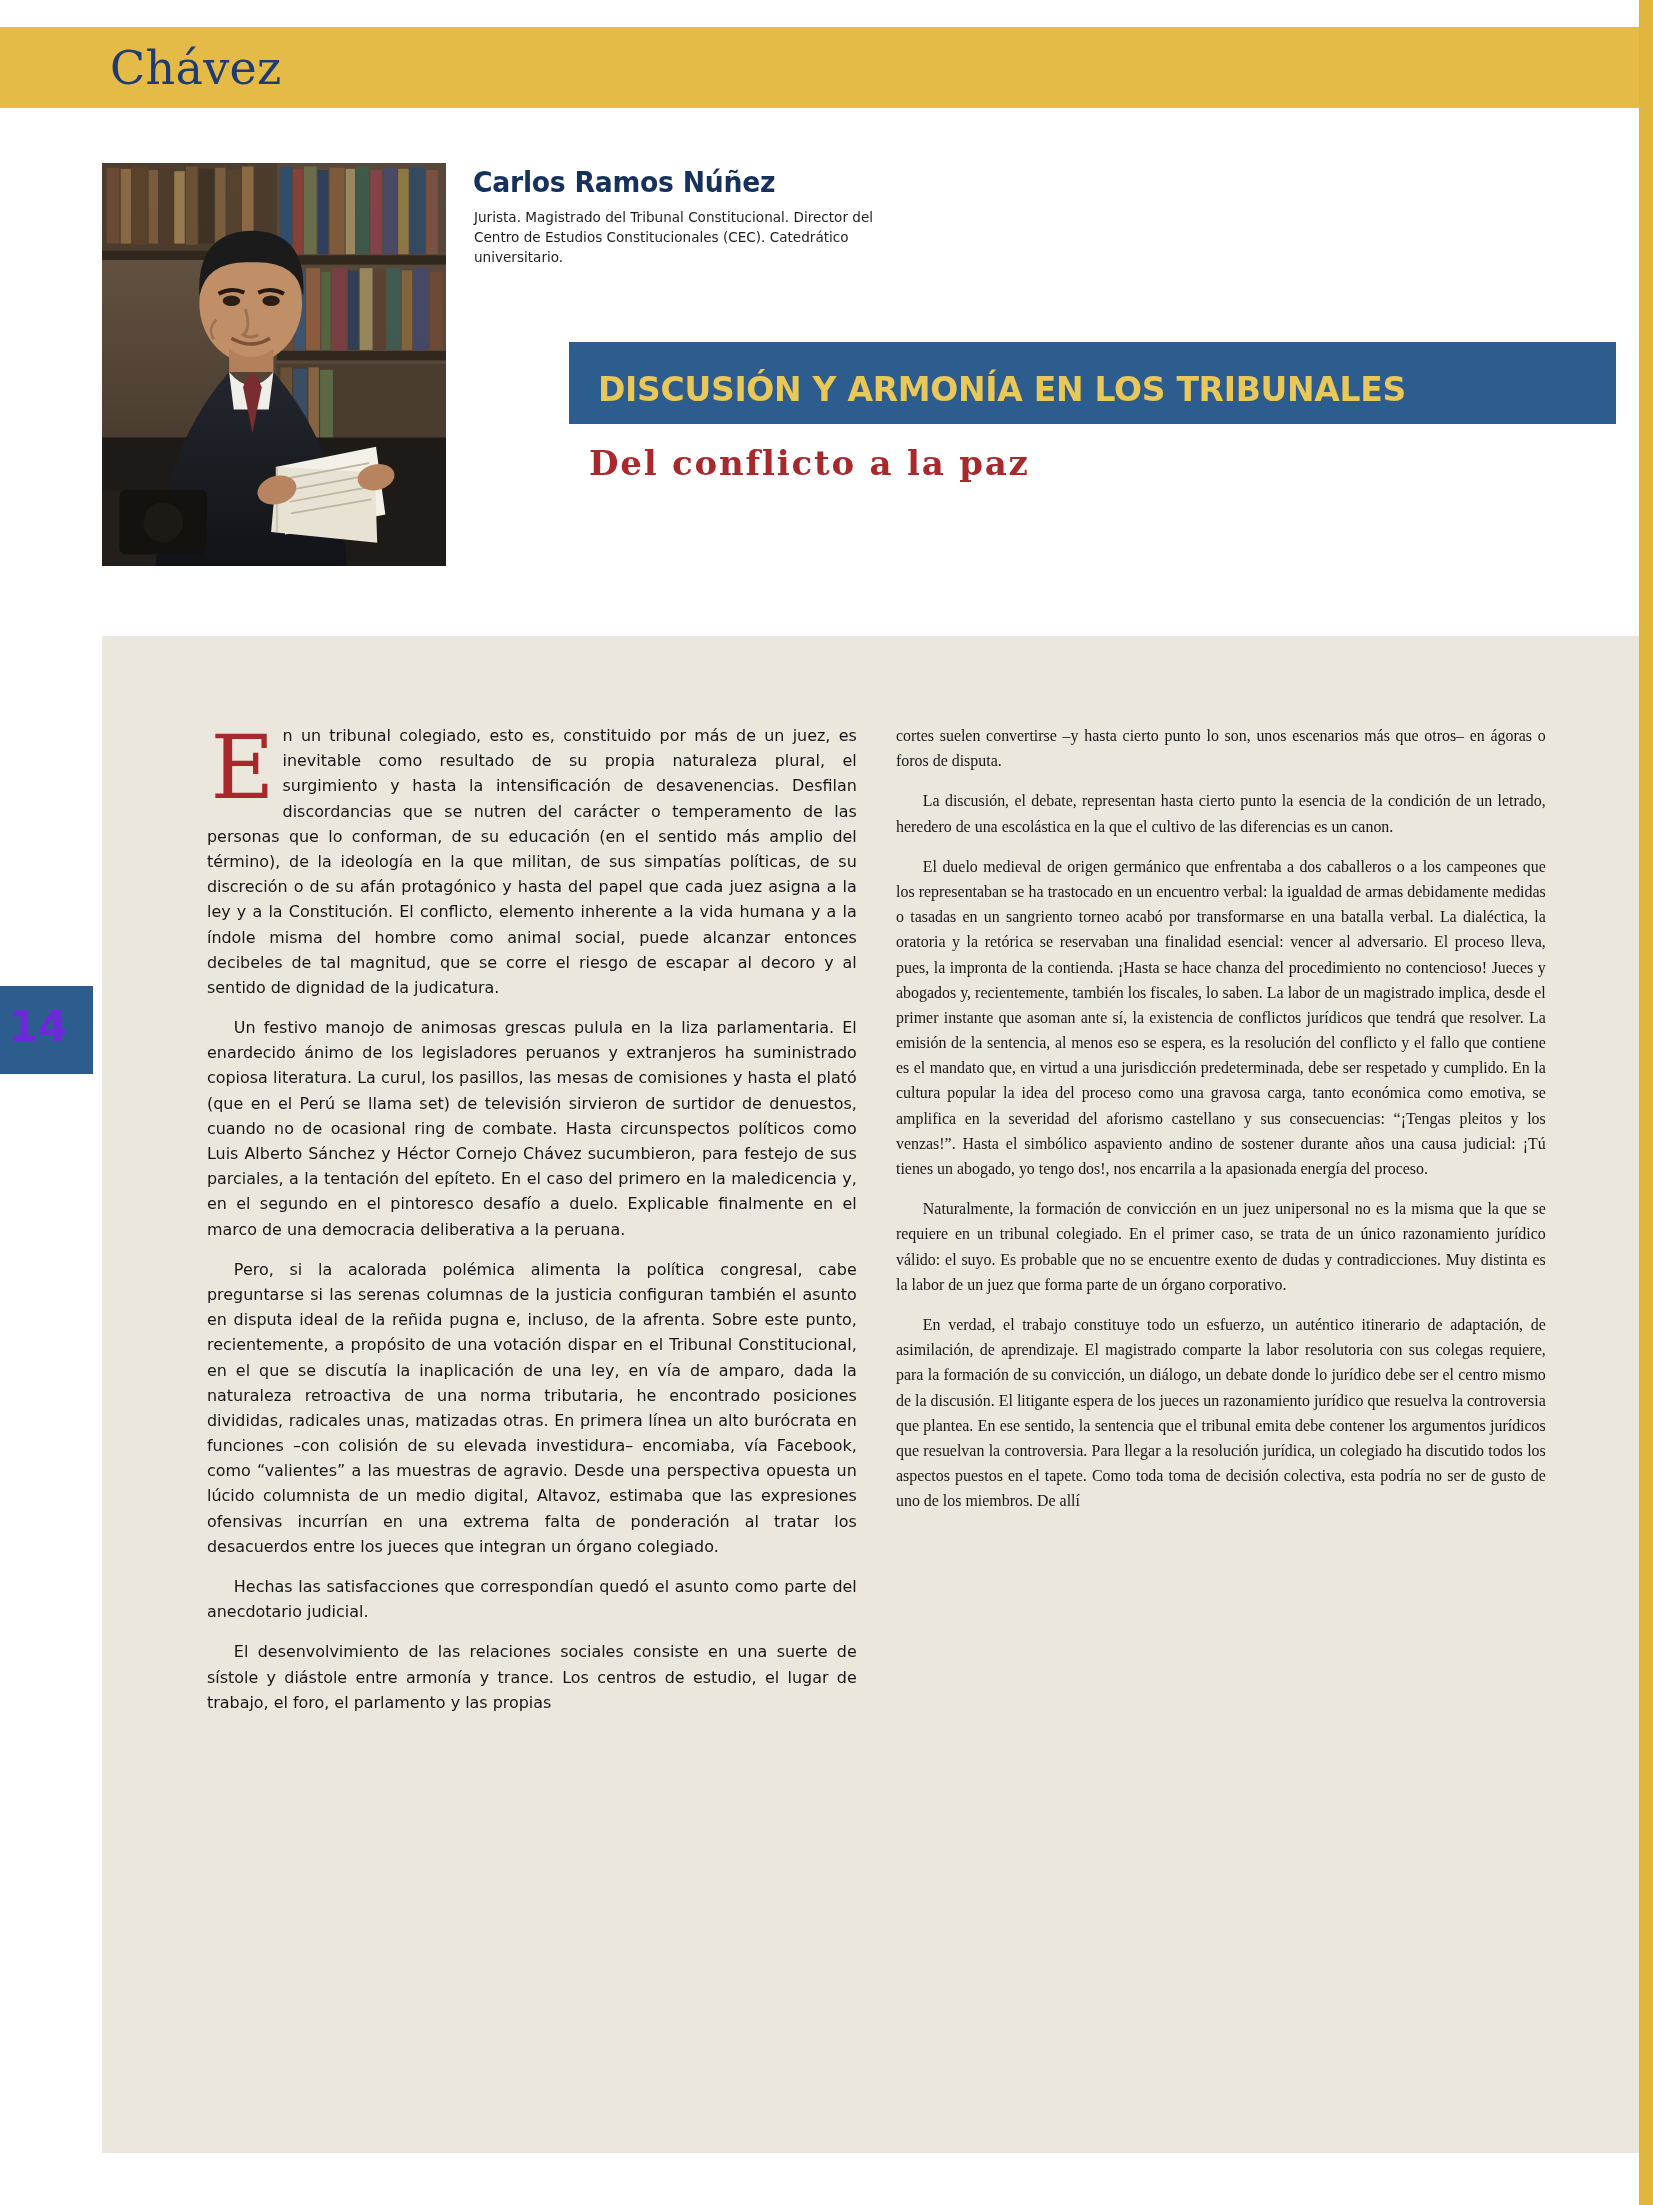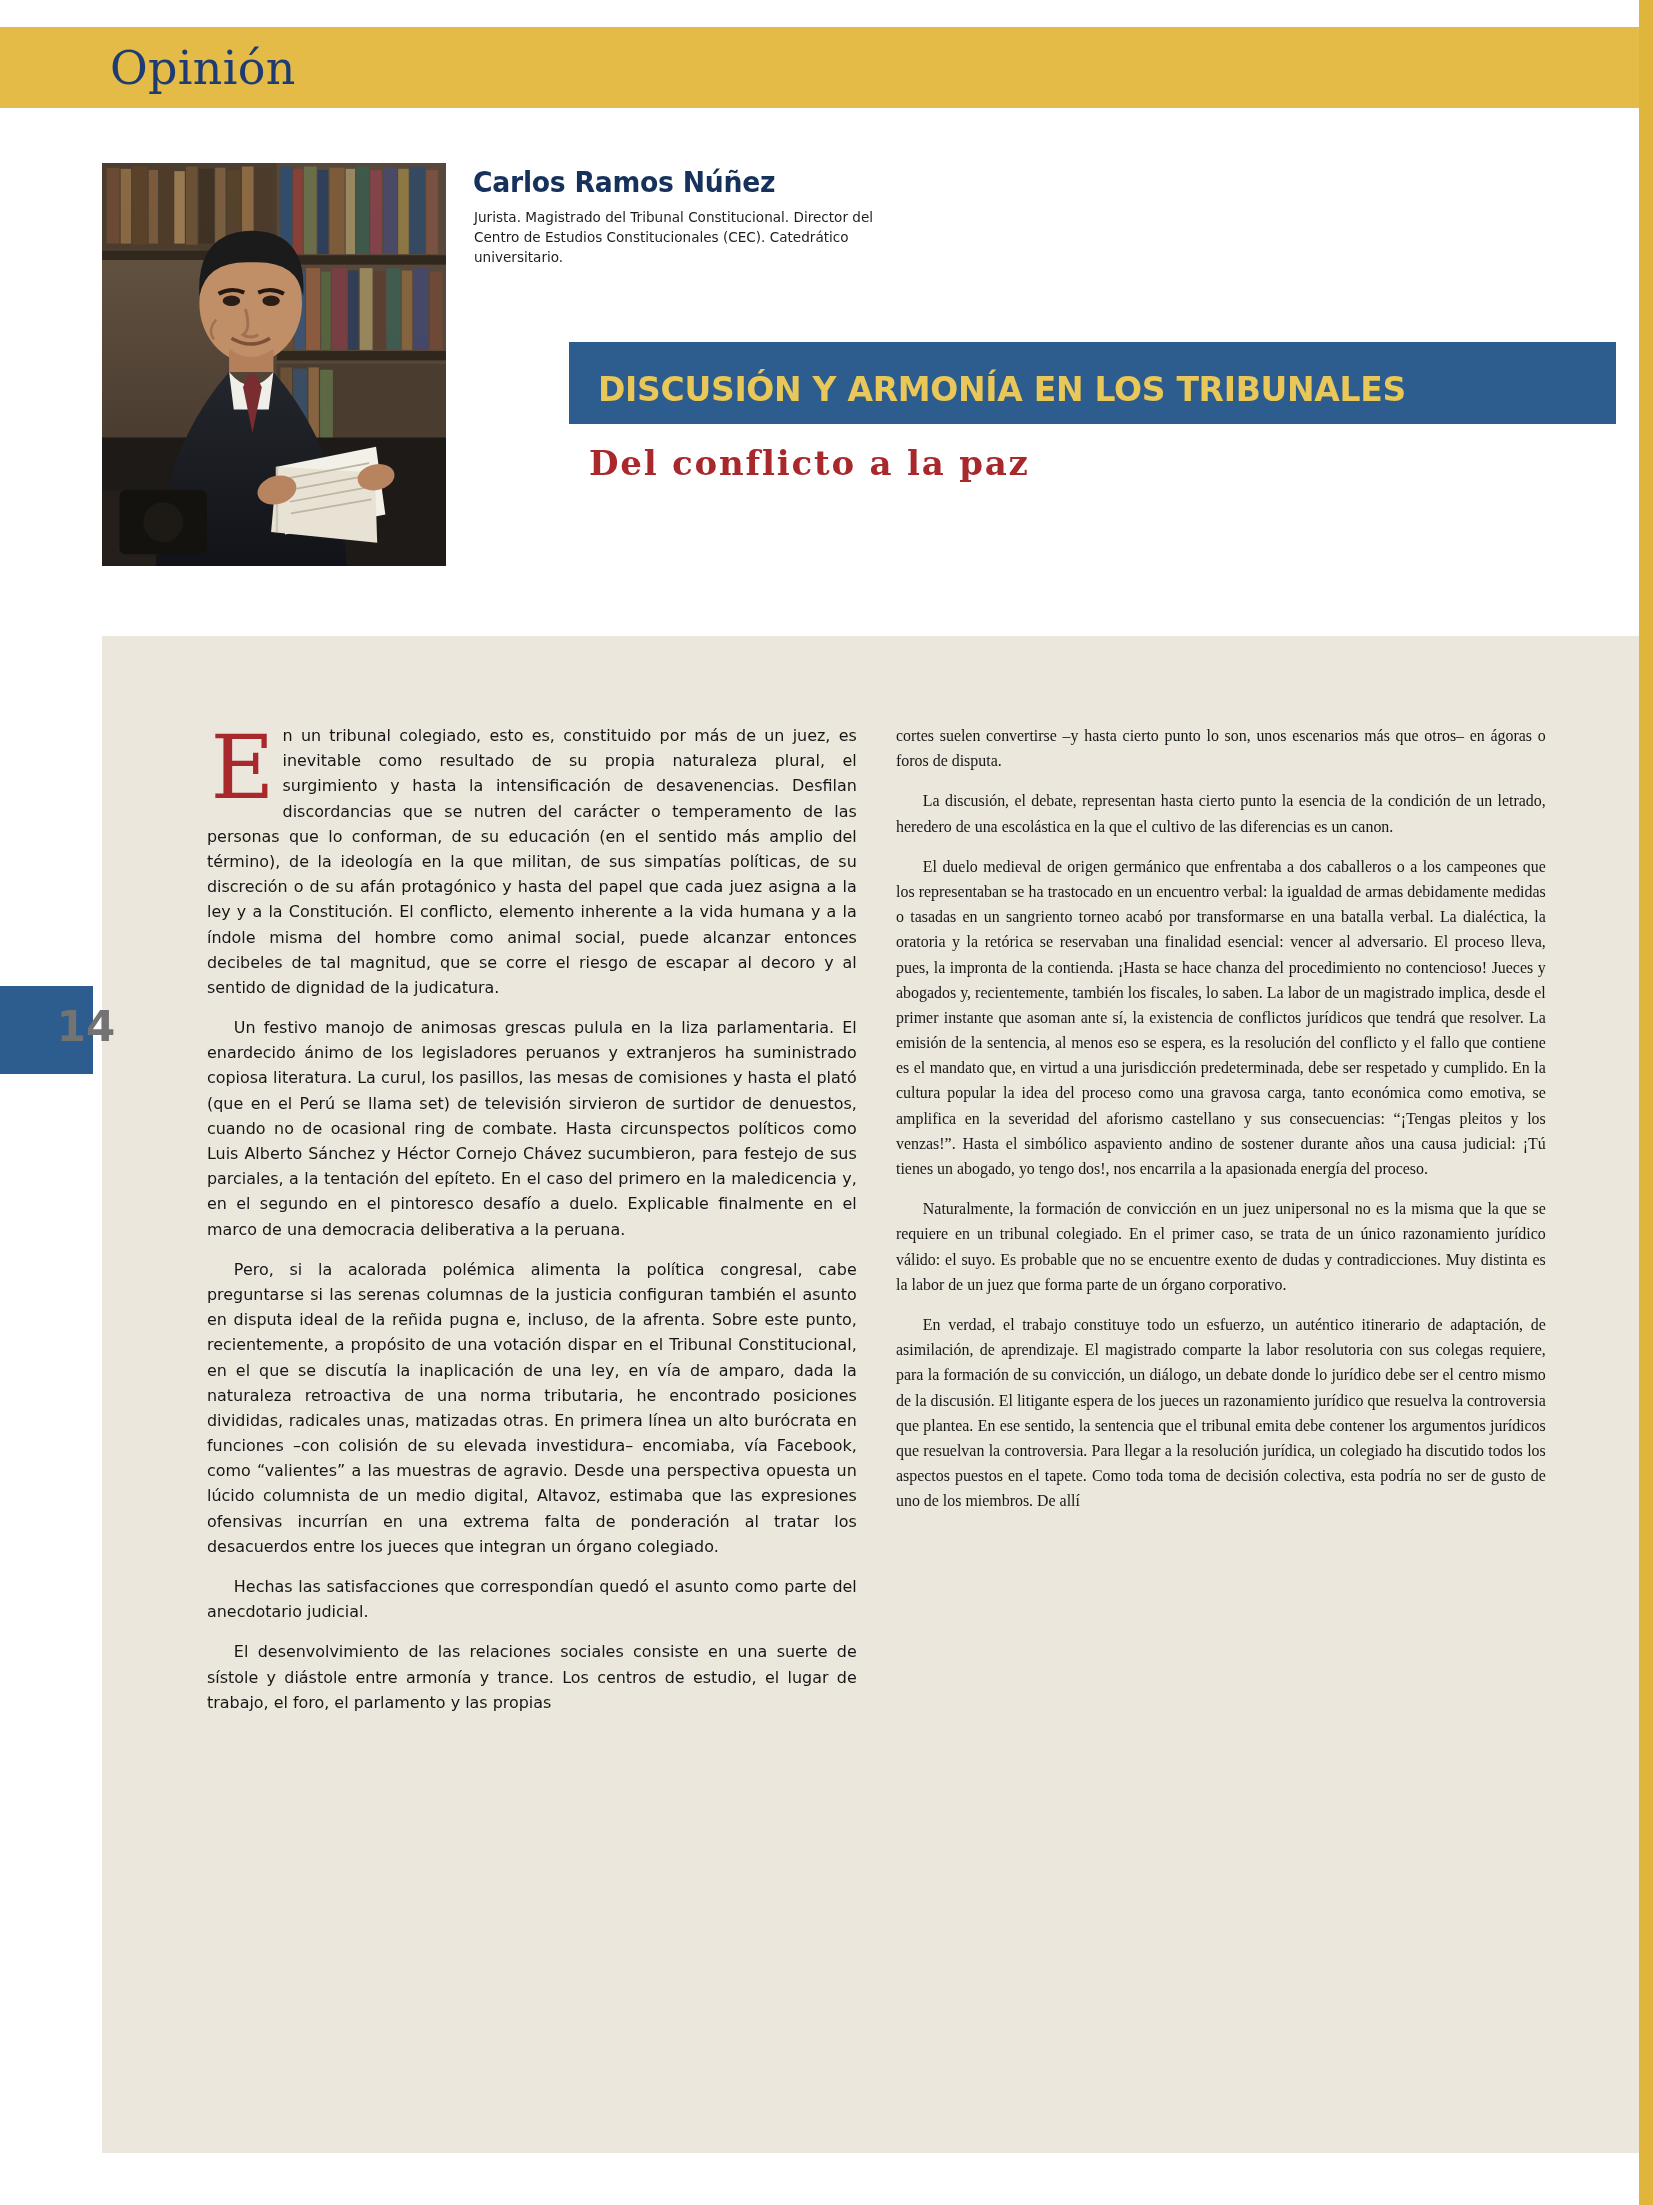--- a/index.html
+++ b/index.html
@@ -153,22 +153,21 @@
   }
   .page-tab-num {
     position: absolute;
     top: 1002px;
     left: 0px;
     width: 76px;
     text-align: center;
     font-family: "DejaVu Sans", sans-serif;
     font-size: 42px;
     font-weight: 700;
-    color: #737373;
-    padding-left: 48px;
+    color: #6d28d9;
   }
 
   
   .col {
     position: absolute;
     top: 723px;
     width: 653px;
     font-family: "DejaVu Sans", sans-serif;
     font-size: 16px;
     line-height: 1.575;
@@ -202,21 +201,21 @@
   }
 </style>
 </head>
 <body>
 
 <div id="page">
 
   <div class="edge-bar"></div>
 
   <div class="header-band"></div>
-  <div class="header-title">Opinión</div>
+  <div class="header-title">Chávez</div>
 
   <div class="author-photo">
     <svg class="photo-svg" viewBox="0 0 590 690" preserveAspectRatio="none">
       <defs>
         <linearGradient id="bgshelf" x1="0" y1="0" x2="0" y2="1">
           <stop offset="0%" stop-color="#6d5b47"></stop>
           <stop offset="100%" stop-color="#3a2f26"></stop>
         </linearGradient>
         <linearGradient id="suit" x1="0" y1="0" x2="0" y2="1">
           <stop offset="0%" stop-color="#23262c"></stop>

